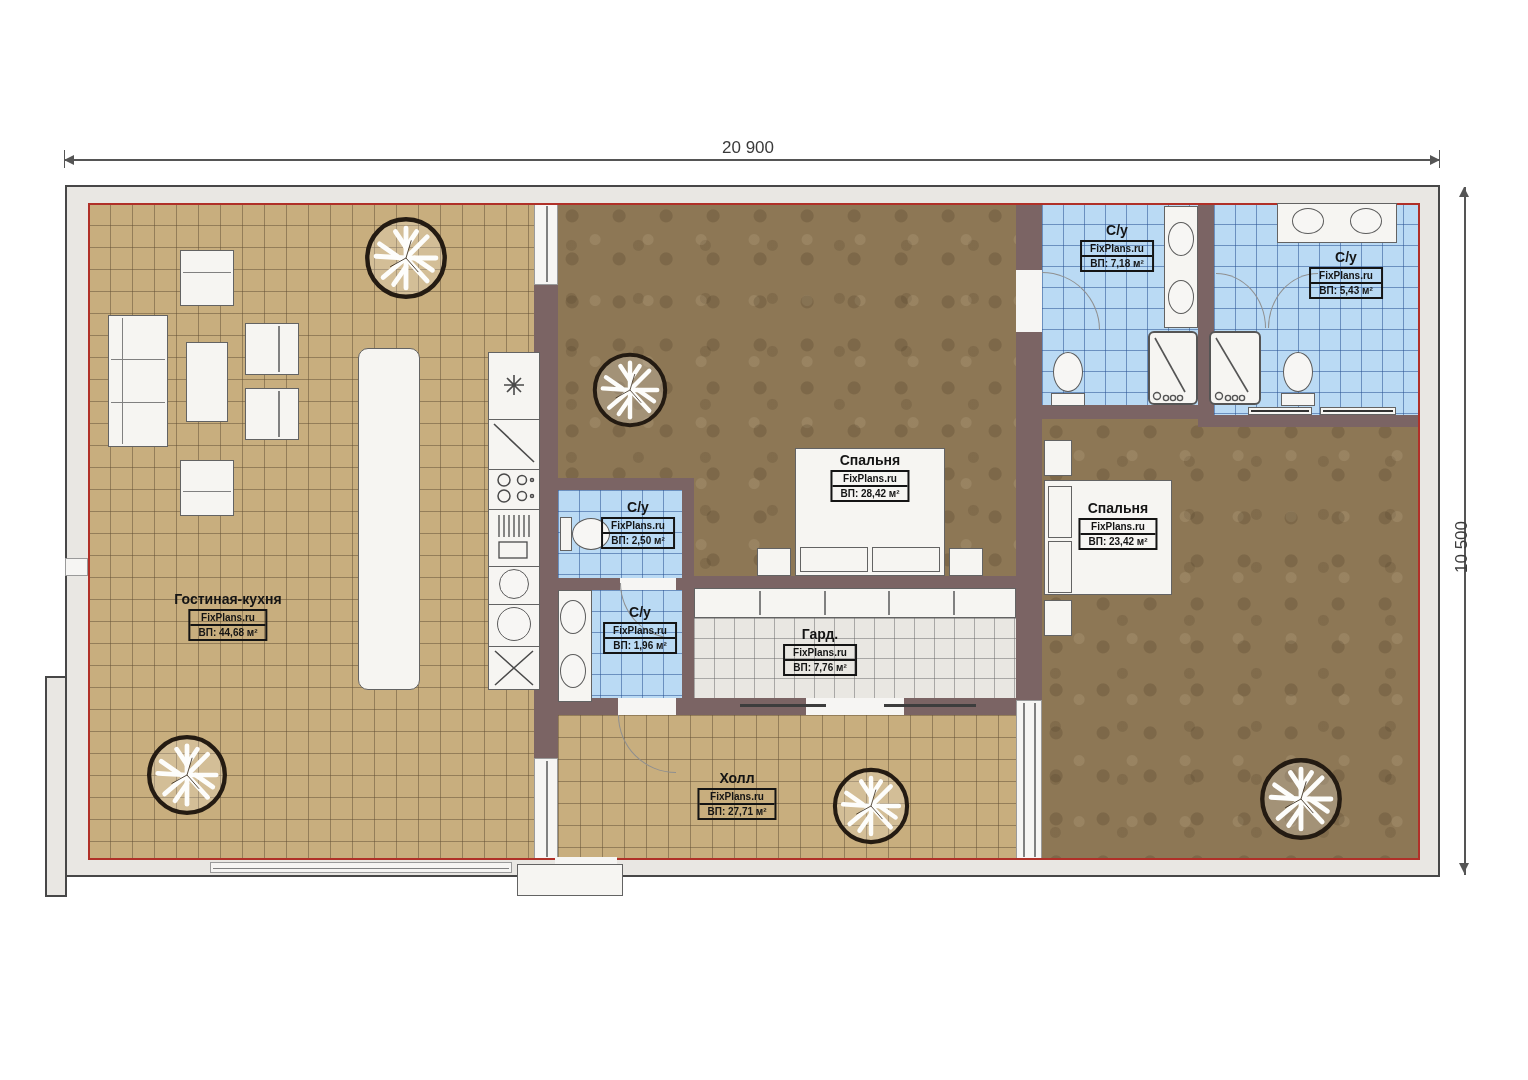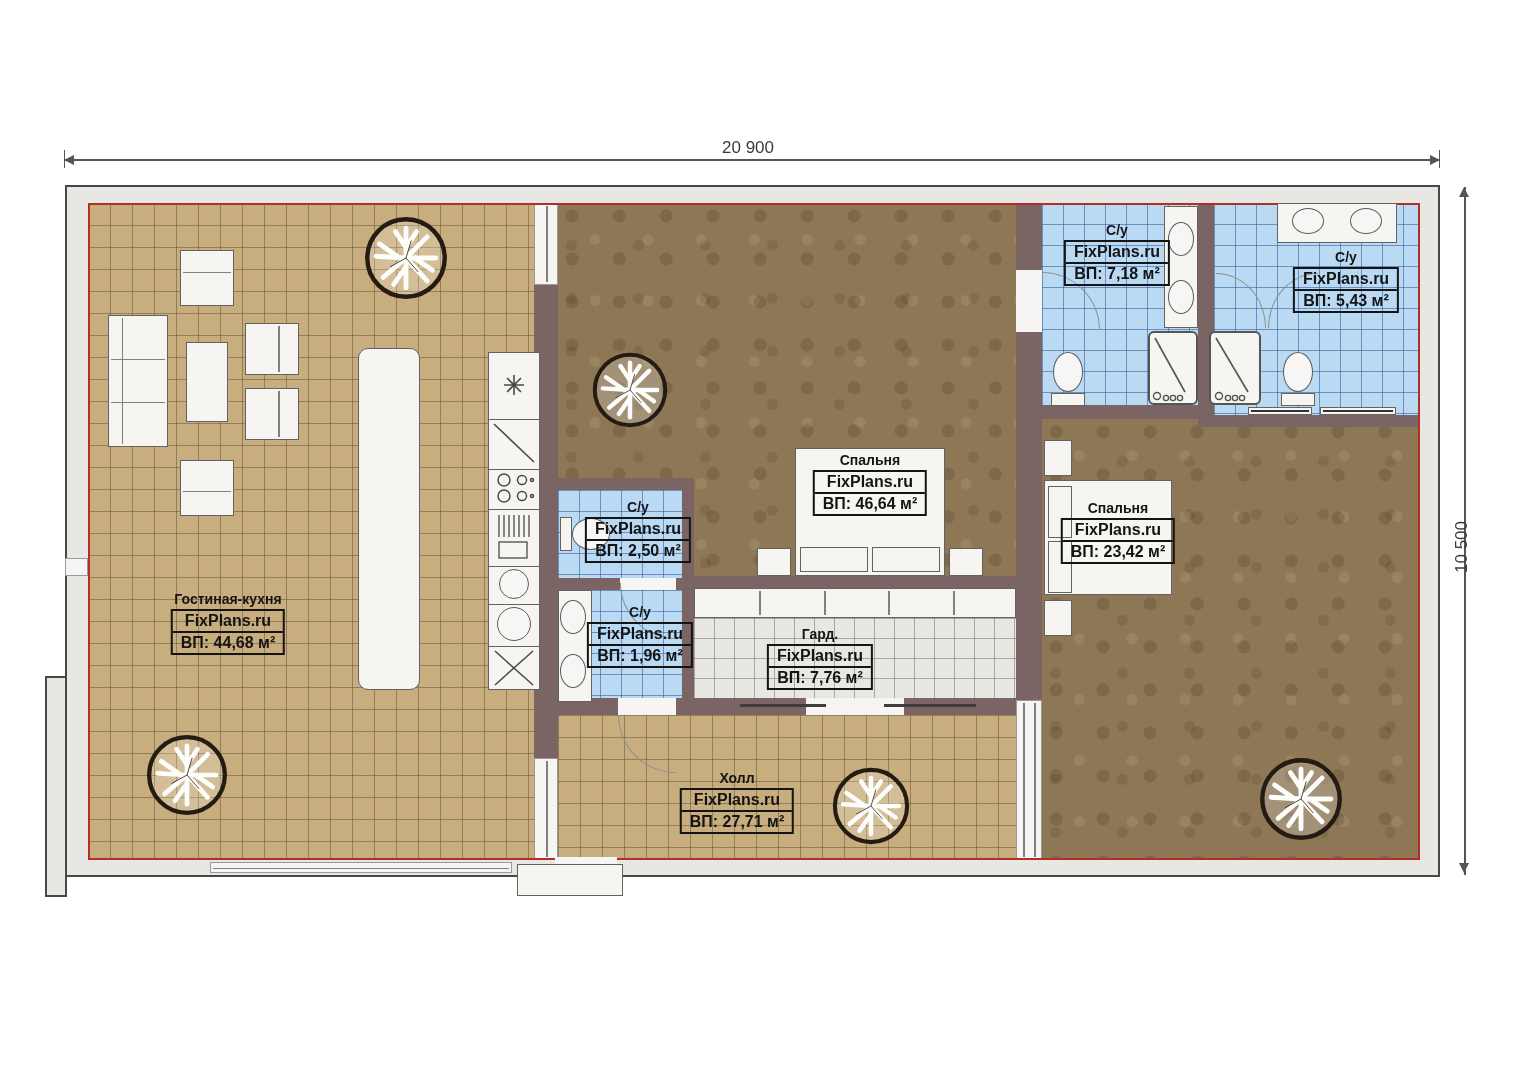--- a/index.html
+++ b/index.html
@@ -34,21 +34,21 @@
   .redline{position:absolute;border:2.5px solid #b03028;box-sizing:border-box;background:transparent;}
   .ext{position:absolute;background:#e9e7e3;border:2px solid #474747;box-sizing:border-box;}
   
   .arc{position:absolute;box-sizing:border-box;border:0 solid #8f8f8f;background:transparent;}
   .arc.rbl{border-width:0 0 1.6px 1.6px;border-radius:0 0 0 100%;}
   .arc.rtr{border-width:1.6px 1.6px 0 0;border-radius:0 100% 0 0;}
   .arc.rtl{border-width:1.6px 0 0 1.6px;border-radius:100% 0 0 0;}
   
   .rlabel{position:absolute;transform:translateX(-50%);text-align:center;color:#141414;z-index:30;}
   .rlabel .t{font-size:14px;font-weight:bold;margin-bottom:2px;white-space:nowrap;text-align:center;}
-  .rlabel .bx{border:2px solid #141414;font-size:16px;font-weight:bold;white-space:nowrap;display:inline-block;}
+  .rlabel .bx{border:2px solid #141414;font-size:10px;font-weight:bold;white-space:nowrap;display:inline-block;}
   .rlabel .bx .v{padding:1px 8px;border-bottom:2px solid #141414;}
   .rlabel .bx .a{padding:1px 8px;}
   
   .dimline{position:absolute;background:#555;}
   .dimtxt{position:absolute;color:#3a3a3a;font-size:17px;}
   .tri{position:absolute;width:0;height:0;border-style:solid;}
   .kcell-svg{position:absolute;}
   .plant{position:absolute;}
 </style>
 </head>
@@ -321,21 +321,21 @@
     <div class="t">С/у</div>
     <div class="bx">
       <div class="v">FixPlans.ru</div>
       <div class="a">ВП: 5,43 м²</div>
     </div>
   </div>
   <div class="rlabel" style="left:870px;top:452px">
     <div class="t">Спальня</div>
     <div class="bx">
       <div class="v">FixPlans.ru</div>
-      <div class="a">ВП: 46,64 м²</div>
+      <div class="a">ВП: 28,42 м²</div>
     </div>
   </div>
   <div class="rlabel" style="left:1118px;top:500px">
     <div class="t">Спальня</div>
     <div class="bx">
       <div class="v">FixPlans.ru</div>
       <div class="a">ВП: 23,42 м²</div>
     </div>
   </div>
   <div class="rlabel" style="left:638px;top:499px">

